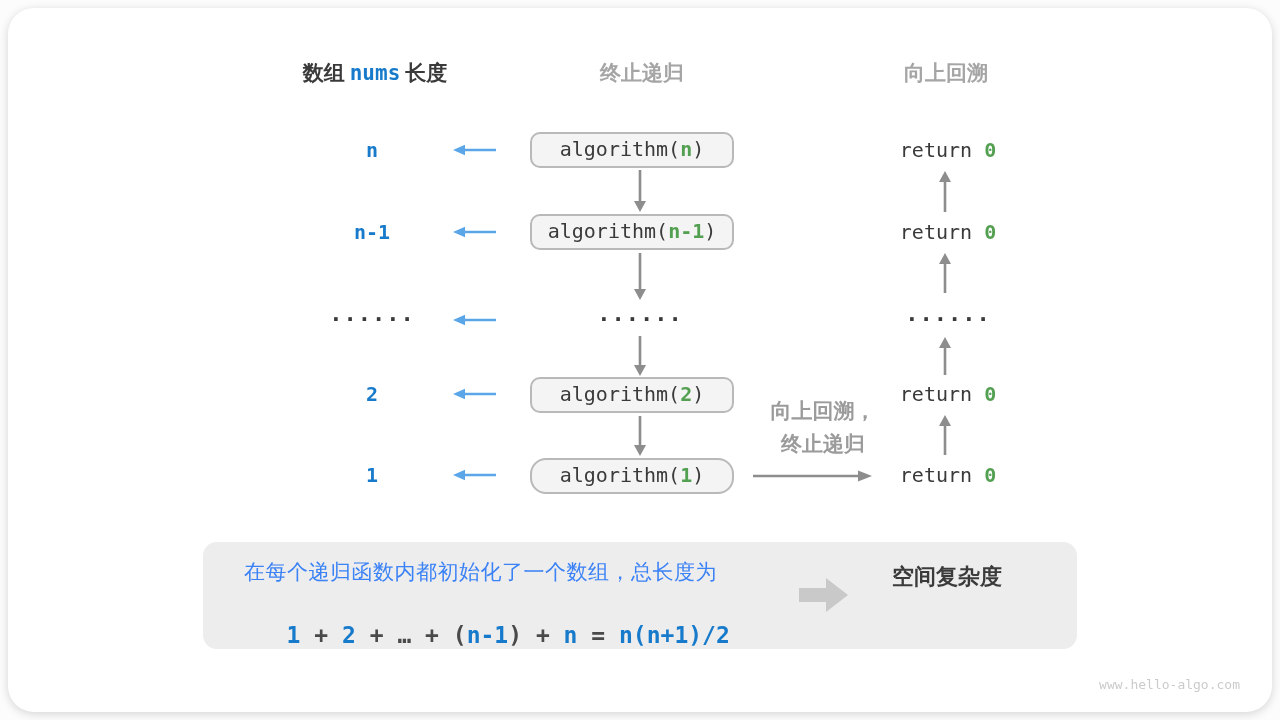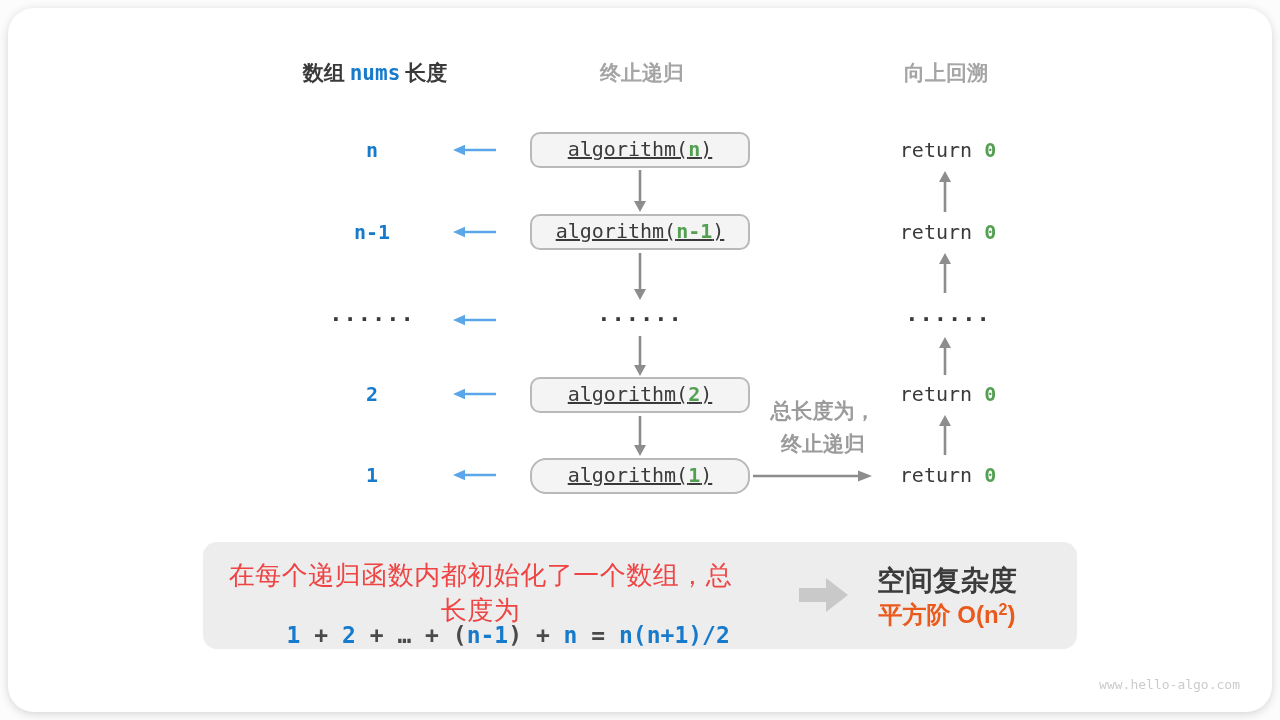--- a/index.html
+++ b/index.html
@@ -14,37 +14,37 @@
   .abs{position:absolute;}
   .ctr{text-align:center;}
   .mono{font-family:"DejaVu Sans Mono","Liberation Mono",monospace;}
   .hdr{top:60px;height:26px;line-height:26px;font-size:21px;font-weight:700;}
   .hdr-dark{color:var(--dark);}
   .hdr-gray{color:var(--gray);}
   .code-blue{color:var(--blue);font-weight:700;margin:11px 5px;}
   .lbl{left:302px;width:140px;height:28px;line-height:28px;font-size:20px;font-weight:700;
        color:var(--blue);text-align:center;}
   .lbl-dots{color:var(--dark);font-size:22px;letter-spacing:1px;}
-  .box{left:530px;width:220px;height:36px;background:#F4F4F4;border:2px solid #B9B9B9;
+  .box{left:530px;width:204px;height:36px;background:#F4F4F4;border:2px solid #B9B9B9;
        border-radius:10px;text-align:center;line-height:31px;font-size:20px;color:var(--dark);
-       white-space:pre;text-decoration:underline;}
+       white-space:pre;}
   .arg{color:var(--green);font-weight:700;}
   .middots{left:570px;width:140px;height:28px;line-height:28px;font-size:22px;font-weight:700;
            letter-spacing:1px;color:var(--dark);text-align:center;}
   .ret{left:878px;width:140px;height:28px;line-height:28px;font-size:20px;color:var(--dark);
        text-align:center;white-space:pre;}
   .retval{color:var(--green);font-weight:700;}
   .note{left:758px;width:130px;height:26px;line-height:26px;font-size:21px;font-weight:700;
         color:#9B9B9B;text-align:center;}
   .panel{left:203px;top:542px;width:874px;height:107px;background:#EDEDED;border-radius:14px;}
-  .sum-line1{left:228px;top:558px;width:505px;font-size:26px;color:#ef4444;letter-spacing:.5px;}
+  .sum-line1{left:228px;top:558px;width:505px;font-size:21px;color:#3b82f6;letter-spacing:.5px;}
   .sum-formula{left:228px;top:596px;width:505px;font-size:23px;font-weight:700;white-space:pre;}
   .sum-formula [data-color="blue"]{color:var(--blue);}
   .sum-formula [data-color="dark"]{color:#4A4A4A;font-weight:700;}
-  .cx-title{left:862px;top:562px;width:170px;font-size:28px;font-weight:700;color:#3B3B3B;}
+  .cx-title{left:862px;top:562px;width:170px;font-size:22px;font-weight:700;color:#3B3B3B;}
   .cx-value{left:862px;top:599px;width:170px;font-size:24px;font-weight:700;color:var(--orange);
             white-space:pre;}
   .cx-value .sup{font-size:16px;position:relative;top:-8px;}
   .wm{left:1035px;top:677px;width:205px;text-align:right;font-size:13px;color:#CBCBCB;}
   svg{display:block;}
 </style>
 </head>
 <body>
 
 <div id="stage">
@@ -99,21 +99,21 @@
     </svg>
   <svg class="abs" style="left:633px;top:336px;" width="14" height="40">
       <line x1="7" y1="0" x2="7" y2="31" stroke="#8D8D8D" stroke-width="2.6"></line>
       <polygon points="7,40 1,29 13,29" fill="#8D8D8D"></polygon>
     </svg>
   <svg class="abs" style="left:633px;top:416px;" width="14" height="40">
       <line x1="7" y1="0" x2="7" y2="31" stroke="#8D8D8D" stroke-width="2.6"></line>
       <polygon points="7,40 1,29 13,29" fill="#8D8D8D"></polygon>
     </svg>
 
-  <div class="abs note" style="top:398px;">总长度为，</div>
+  <div class="abs note" style="top:398px;">向上回溯，</div>
   <div class="abs note" style="top:431px;">终止递归</div>
 
   <svg class="abs" style="left:753px;top:469px;" width="120" height="14">
       <line x1="0" y1="7" x2="107" y2="7" stroke="#8D8D8D" stroke-width="2.6"></line>
       <polygon points="119,7 105,1.5 105,12.5" fill="#8D8D8D"></polygon>
     </svg>
 
   <div class="abs ret mono" style="top:136px;"><span>return </span><span class="retval">0</span></div>
   <div class="abs ret mono" style="top:218px;"><span>return </span><span class="retval">0</span></div>
   <div class="abs middots mono" style="left:878px;top:300px;">......</div>
@@ -139,16 +139,15 @@
 
   <div class="abs panel"></div>
   <div class="abs sum-line1 ctr">在每个递归函数内都初始化了一个数组，总长度为</div>
   <div class="abs sum-formula mono ctr">
     <span data-color="blue">1</span><span data-color="dark"> + </span><span data-color="blue">2</span><span data-color="dark"> + </span><span data-color="dark">…</span><span data-color="dark"> + </span><span data-color="dark">(</span><span data-color="blue">n-1</span><span data-color="dark">)</span><span data-color="dark"> + </span><span data-color="blue">n</span><span data-color="dark"> = </span><span data-color="blue">n(n+1)/2</span>
   </div>
   <svg class="abs" style="left:799px;top:577px;" width="50" height="36">
       <polygon points="0,11 27,11 27,1 49,18 27,35 27,25 0,25" fill="#C9C9C9"></polygon>
     </svg>
   <div class="abs cx-title ctr">空间复杂度</div>
-  <div class="abs cx-value ctr"><span>平方阶 O(n</span><span class="sup">2</span><span>)</span></div>
 
   <div class="abs wm mono">www.hello-algo.com</div>
 </div>
 
 </body></html>

